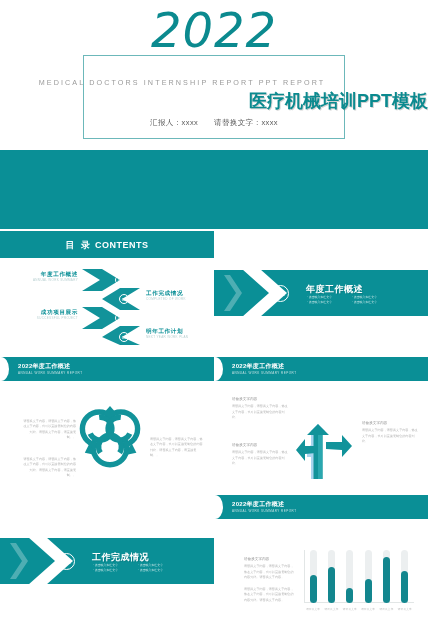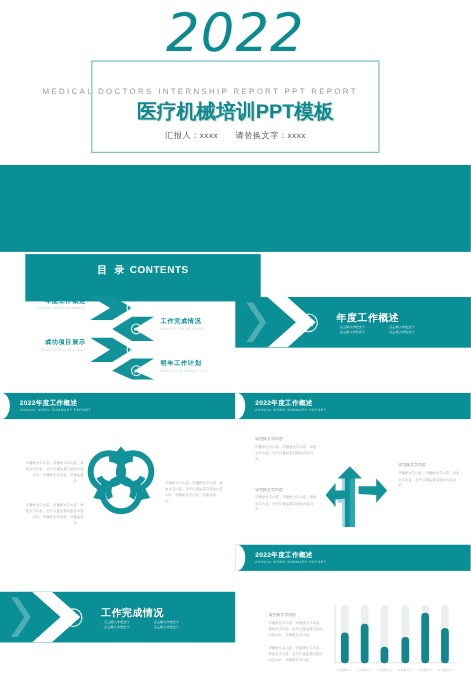--- a/index.html
+++ b/index.html
@@ -23,36 +23,36 @@
     font-family:"DejaVu Sans",sans-serif;
     font-size:48px; font-weight:400; letter-spacing:1px;
     color:#0b8a8f; line-height:48px;font-style:italic;
     -webkit-text-stroke:0px;
   }
   .eng-sub{
     position:absolute; left:0; top:78px; width:364px; text-align:center;
     font-size:7.2px; letter-spacing:2.1px; color:#9a9a9a; font-weight:400;
   }
   .cn-title{
-    position:absolute; left:0; top:89px; width:428px; text-align:center;
+    position:absolute; left:0; top:89px; width:428px; text-align:right;
     font-size:18px; font-weight:700; letter-spacing:0px;
     color:#0b8a8f;
     text-shadow:1px 1px 0 rgba(0,0,0,0.18);
   }
   .presenter{
     position:absolute; left:0; top:118px; width:428px; text-align:center;
     font-size:7.5px; color:#5a5a5a; letter-spacing:.4px;
   }
 
   
   .band{ position:absolute; left:0; top:150px; width:428px; height:79px; background:#0a8f96; }
 
   
   .contents{ position:absolute; left:0; top:231px; width:214px; height:124px; background:#fff; }
-  .contents-head{ position:absolute; left:0; top:0; width:214px; height:43px; background:#0a8f96;margin-left:23px; }
+  .contents-head{ position:absolute; left:0; top:0; width:214px; height:27px; background:#0a8f96; }
   .contents-head .ct{
     position:absolute; left:0; top:8px; width:214px; text-align:center;
     color:#fff; font-size:9px; font-weight:700; letter-spacing:.5px;
   }
   .contents-head .ct em{ font-style:normal; letter-spacing:2px; }
   .zig{ position:absolute; left:80px; top:36px; width:62px; height:80px; }
   .zig svg{ display:block; }
   .cnode{ position:absolute; font-size:5.2px; line-height:1.25; }
   .cnode .cn{ color:#0a8f96; font-weight:700; font-size:5.6px; letter-spacing:.6px; }
   .cnode .en{ color:#b7cfd0; font-size:3px; letter-spacing:.35px; margin-top:1px; }

